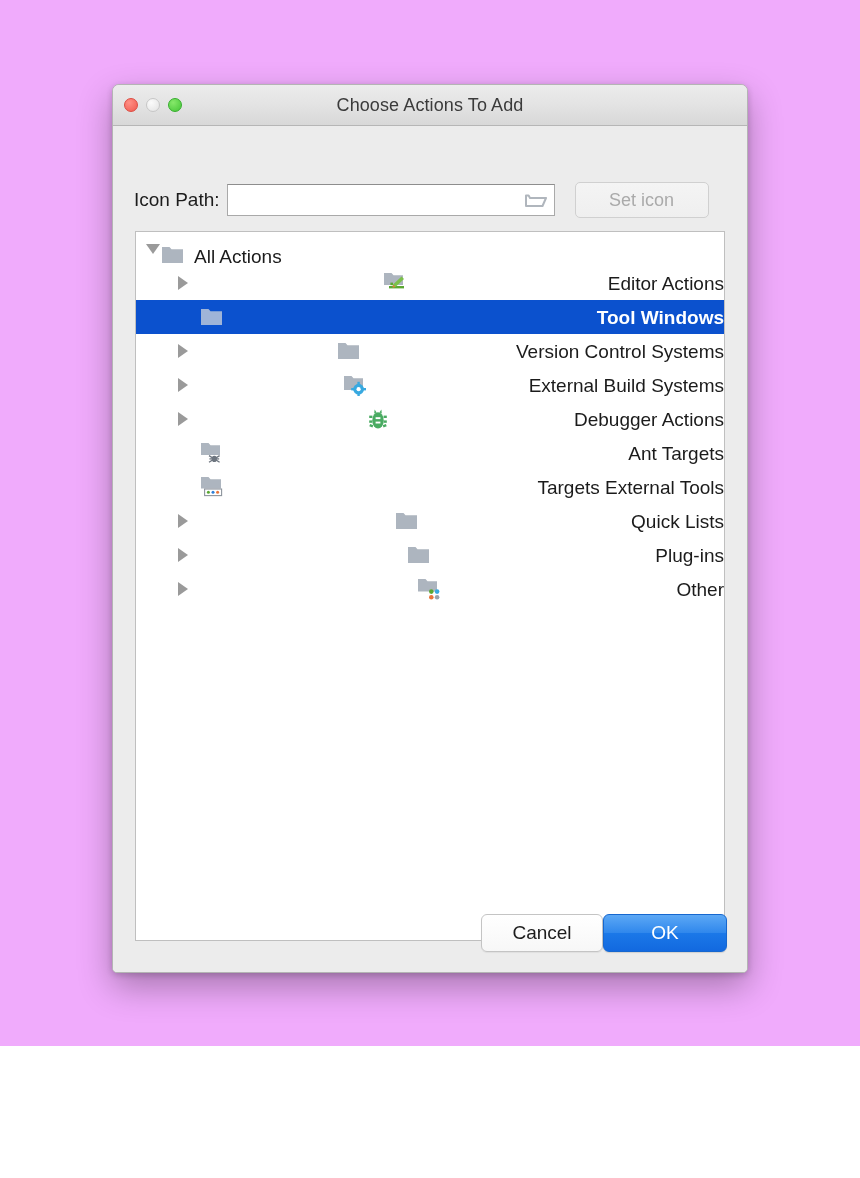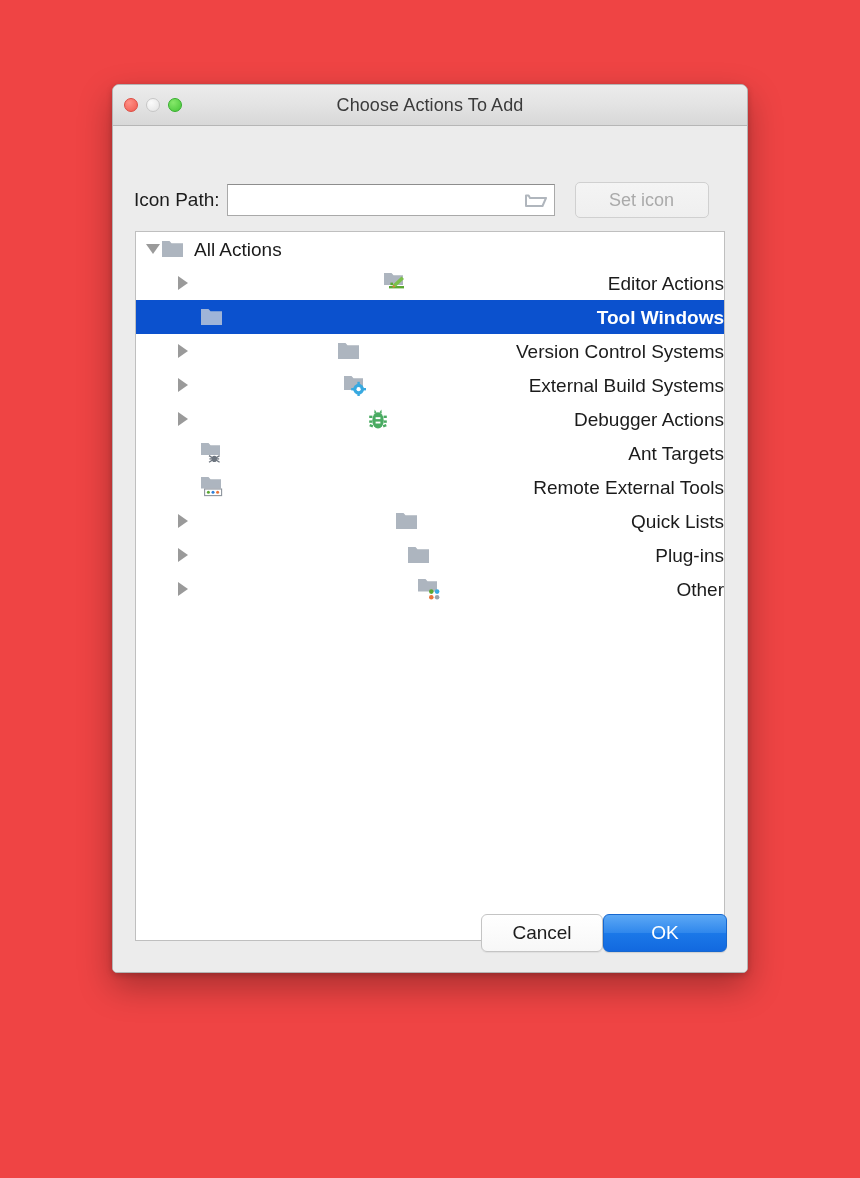--- a/index.html
+++ b/index.html
@@ -4,22 +4,22 @@
 <style>
   html, body {
     margin: 0; padding: 0;
     width: 860px; height: 1178px;
     background: #ffffff;
     font-family: "Liberation Sans", sans-serif;
     -webkit-font-smoothing: antialiased;
   }
   #canvas {
     position: relative;
-    width: 860px; height: 1178px;
-    background: #ef4444;
+    width: 860px; height: 1046px;
+    background: #f0abfc;
     overflow: hidden;
   }
   
   .dialog {
     position: absolute;
     left: 112px; top: 84px;
     width: 636px; height: 889px;
     border-radius: 7px 7px 5px 5px;
     background: #ececec;
     box-shadow: 0 14px 34px rgba(0,0,0,0.30), 0 2px 6px rgba(0,0,0,0.18);
@@ -137,21 +137,21 @@
     border-bottom: 0;
   }
   .tree-icon {
     width: 24px; height: 22px;
     flex: 0 0 auto;
     position: relative;
     margin-right: 9px;
   }
   .tree-label { line-height: 1; }
   
-  .depth0 { padding-left: 9px; }
+  .depth0 { padding-left: 9px; align-items: flex-end; }
   .depth1 { padding-left: 39px; justify-content: space-between; }
   .depth1.no-twisty { padding-left: 64px; }
   
   .footer {
     position: absolute;
     right: 20px; bottom: 21px;
     display: flex; align-items: center; gap: 0;
   }
   .btn {
     height: 38px;
@@ -304,21 +304,21 @@
               <span class="tree-label">Ant Targets</span>
             </div>
             <div class="tree-row depth1 no-twisty">
               <span class="tree-icon"><svg width="24" height="22" viewBox="0 0 24 22">
         <path d="M1 1 L8.5 1 L10.5 3.2 L21 3.2 L21 12.5 L1 12.5 Z" fill="#adb5bf"></path>
         <rect x="4.6" y="13" width="17" height="6.6" fill="#ffffff" stroke="#8d949d" stroke-width="1.1"></rect>
         <circle cx="8.4" cy="16.3" r="1.5" fill="#5aa832"></circle>
         <circle cx="13" cy="16.3" r="1.5" fill="#2f7fd6"></circle>
         <circle cx="17.6" cy="16.3" r="1.5" fill="#e8743b"></circle>
       </svg></span>
-              <span class="tree-label">Remote External Tools</span>
+              <span class="tree-label">Targets External Tools</span>
             </div>
             <div class="tree-row depth1">
               <span class="twisty">
                 <i class=""></i>
               </span>
               <span class="tree-icon"><svg width="24" height="22" viewBox="0 0 24 22">
                   <path d="M1 3 L8.5 3 L10.5 5.2 L22 5.2 L22 19 L1 19 Z" fill="#adb5bf"></path>
                 </svg></span>
               <span class="tree-label">Quick Lists</span>
             </div>

